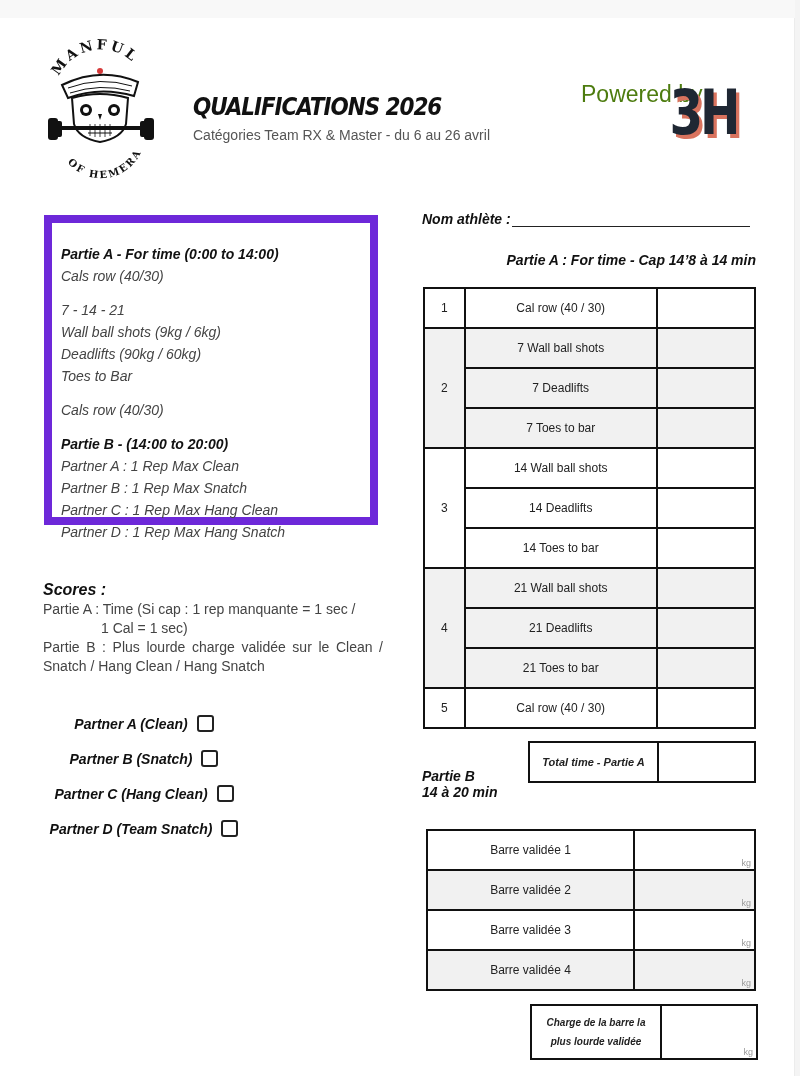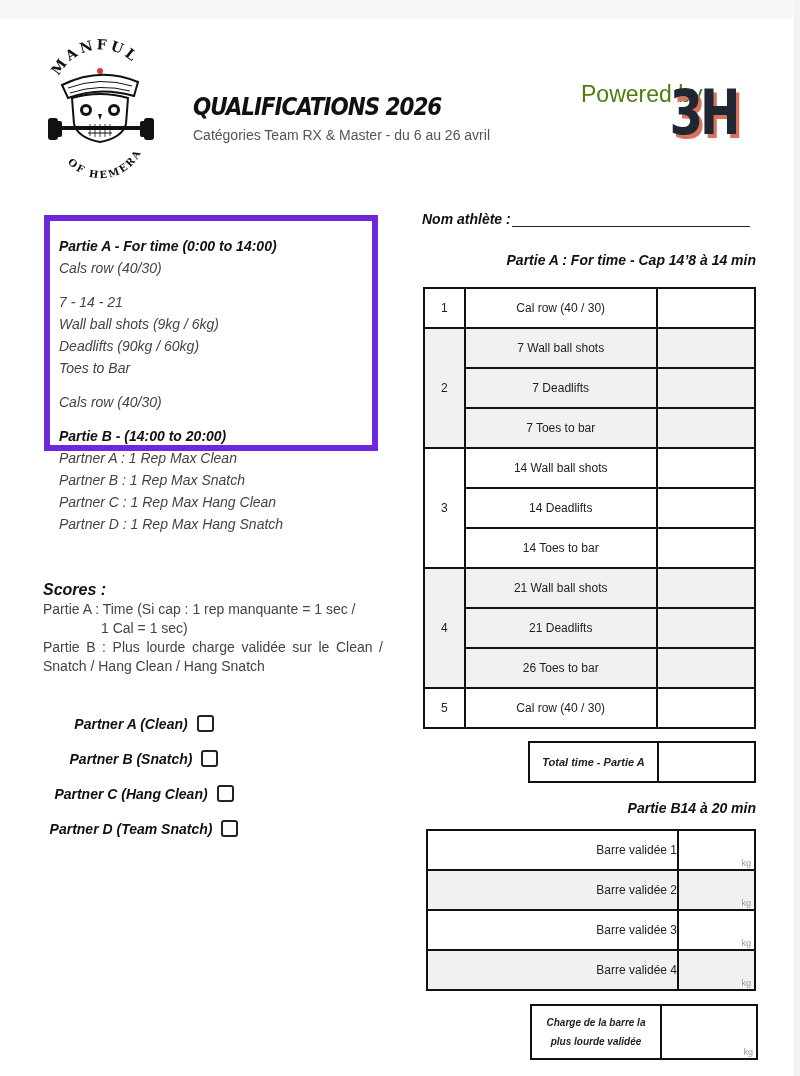--- a/index.html
+++ b/index.html
@@ -9,21 +9,21 @@
     .topfade { position: absolute; left: 0; top: 0; width: 795px; height: 18px; background: #f8f8f8; }
 
     
     .logo { position: absolute; left: 42px; top: 38px; width: 118px; height: 150px; }
     .title { position: absolute; left: 193px; top: 92px; font-family: "DejaVu Sans", sans-serif; font-weight: bold; font-style: italic; font-size: 25px; letter-spacing: -1.2px; color: #111; transform: scaleX(0.86); transform-origin: left top; }
     .subtitle { position: absolute; left: 193px; top: 127px; font-size: 14px; color: #555; }
     .powered { position: absolute; left: 581px; top: 81px; font-size: 23px; color: #4d7c0f; }
     .brand { position: absolute; left: 668px; top: 74px; width: 92px; height: 70px; }
 
     
-    .wodbox { position: absolute; left: 44px; top: 215px; width: 334px; height: 236px; border: 6px solid #6d28d9; padding: 14px 9px; }
+    .wodbox { position: absolute; left: 44px; top: 215px; width: 334px; height: 310px; border: 8px solid #6d28d9; padding: 20px 9px; }
     .wodbox .line { font-style: italic; font-size: 14px; color: #444; line-height: 22px; }
     .wodbox .head { font-weight: bold; color: #111; }
     .gap { height: 12px; }
 
     .scores { position: absolute; left: 43px; top: 580px; width: 340px; }
     .scores .sh { font-weight: bold; font-style: italic; font-size: 16px; color: #111; line-height: 20px; }
     .scores .st { font-size: 14px; color: #444; line-height: 19px; }
     .scores .indent { padding-left: 58px; }
     .scores .just { text-align: justify; text-align-last: left; }
 
@@ -45,21 +45,21 @@
     td.lbl { width: 193px; }
     td.val { width: 99px; }
     tr.shade td, td.shade { background: #f1f1f1; }
 
     table.total { left: 528px; top: 741px; width: 228px; }
     table.total td { height: 40px; }
     table.total td.tl { width: 129px; font-weight: bold; font-style: italic; font-size: 11px; margin-left: 36px; }
 
     table.tB { left: 426px; top: 829px; width: 330px; }
     table.tB td { height: 40px; }
-    table.tB td.lbl { width: 251px; text-align: right; }
+    table.tB td.lbl { width: 207px; }
     td.kg { position: relative; }
     td.kg span { position: absolute; right: 3px; bottom: 1px; font-size: 9px; color: #999; }
 
     table.charge { left: 530px; top: 1004px; width: 228px; }
     table.charge td { height: 54px; }
     table.charge td.cl { width: 130px; font-weight: bold; font-style: italic; font-size: 10px; line-height: 19px; padding: 0 6px; }
   </style>
 </head>
 <body>
 
@@ -186,41 +186,41 @@
     <tr class="shade">
       <td class="num" rowspan="3">4</td>
       <td class="lbl">21 Wall ball shots</td>
       <td class="val"></td>
     </tr>
     <tr class="shade">
       <td class="lbl">21 Deadlifts</td>
       <td class="val"></td>
     </tr>
     <tr class="shade">
-      <td class="lbl">26 Toes to bar</td>
+      <td class="lbl">21 Toes to bar</td>
       <td class="val"></td>
     </tr>
     <tr>
       <td class="num">5</td>
       <td class="lbl">Cal row (40 / 30)</td>
       <td class="val"></td>
     </tr>
   </tbody>
     </table>
 
   <table class="grid total">
     <tbody>
         <tr>
       <td class="tl">Total time - Partie A</td>
       <td></td>
     </tr>
   </tbody>
     </table>
 
-  <div class="secthead" style="top:800px;">
+  <div class="secthead" style="top:768px;flex-direction:column;">
     <span>Partie B</span>
     <span>14 à 20 min</span>
   </div>
   <table class="grid tB">
     <tbody>
         <tr>
       <td class="lbl">Barre validée 1</td>
       <td class="kg">
             <span>kg</span>
           </td>

